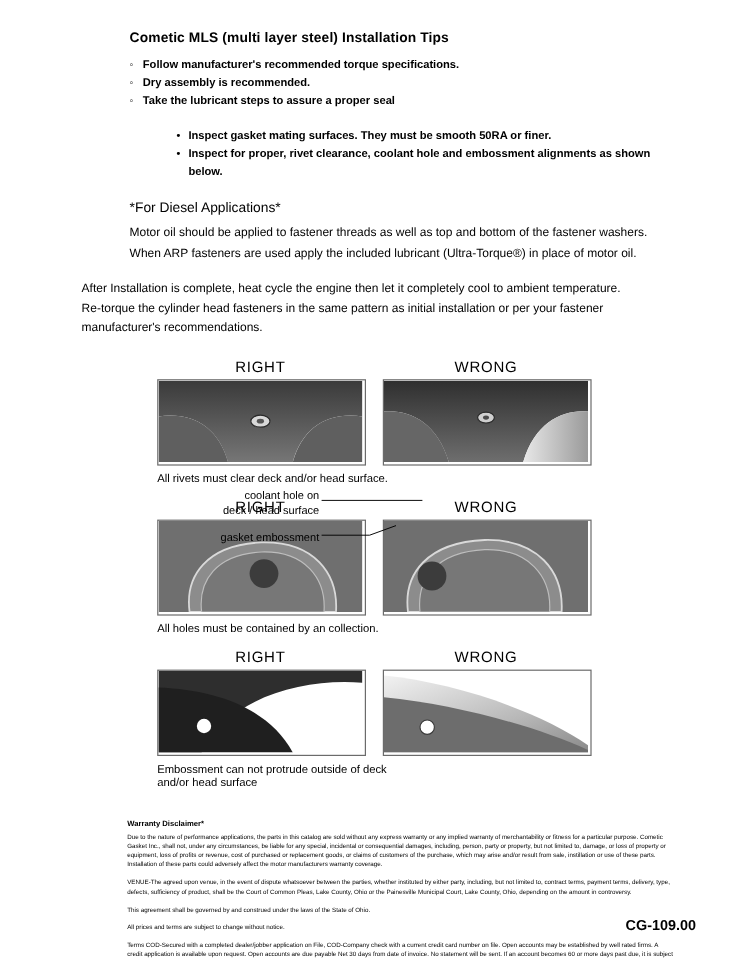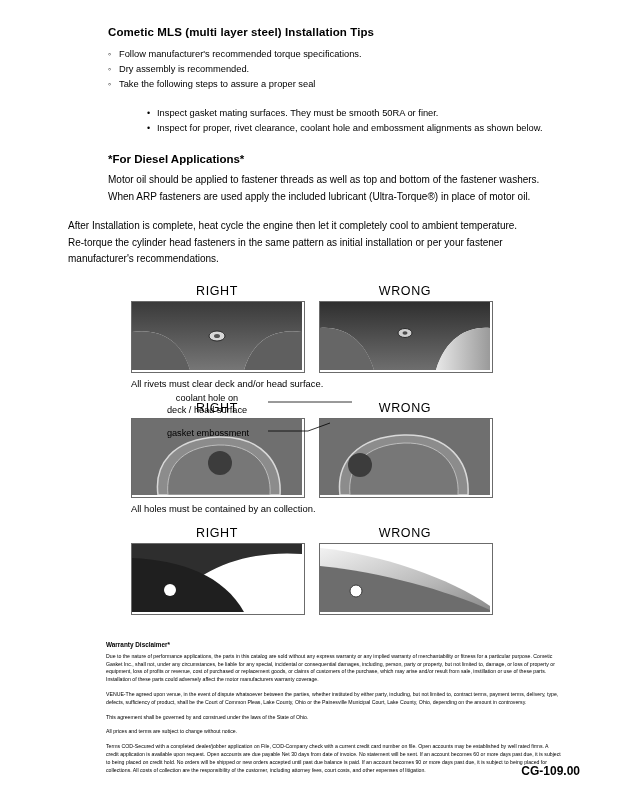--- a/index.html
+++ b/index.html
@@ -26,20 +26,21 @@
   h1.title {
     font-size: 11.5px;
     font-weight: bold;
     margin: 0 0 9px 68px;
     letter-spacing: 0.1px;
   }
   ul.bullets {
     list-style: none;
     margin: 0 0 0 68px;
     padding: 0;
+    font-weight: bold;
   }
   ul.bullets > li {
     font-size: 9.3px;
     line-height: 1.62;
     position: relative;
     padding-left: 11px;
   }
   ul.bullets > li::before {
     content: "\25E6";
     position: absolute;
@@ -60,21 +61,21 @@
   }
   ul.subbullets > li::before {
     content: "\2022";
     position: absolute;
     left: 0;
     top: 0;
     font-size: 9px;
   }
   h2.subhead {
     font-size: 11.5px;
-    font-weight: bold;
+    font-weight: normal;
     margin: 17px 0 7px 68px;
   }
   p.para {
     font-size: 10px;
     line-height: 1.65;
     margin: 0 0 0 68px;
     max-width: 450px;
   }
   p.para + p.para {
     margin-top: 13px;
@@ -136,21 +137,21 @@
     position: absolute;
     left: 0;
     top: 0;
     width: 618px;
     height: 100%;
     pointer-events: none;
   }
   .callout-text {
     position: absolute;
     font-size: 9.2px;
-    text-align: center;
+    text-align: right;
     line-height: 1.35;
   }
 
   
   .warranty {
     margin: 26px 0 0 66px;
     width: 455px;
   }
   .warranty h3 {
     font-size: 6.4px;
@@ -176,21 +177,21 @@
 <body>
 
 <div class="page">
 
   <h1 class="title">Cometic MLS (multi layer steel) Installation Tips</h1>
 
   <ul class="bullets">
     <li><span>Follow manufacturer's recommended torque specifications.</span></li>
     <li><span>Dry assembly is recommended.</span></li>
     <li>
-      <span>Take the following steps to assure a proper seal</span>
+      <span>Take the lubricant steps to assure a proper seal</span>
       <ul class="subbullets">
         <li><span>Inspect gasket mating surfaces.  They must be smooth 50RA or finer.</span></li>
         <li><span>Inspect for proper, rivet clearance, coolant hole and embossment alignments as shown below.</span></li>
       </ul>
     </li>
   </ul>
 
   <h2 class="subhead">*For Diesel Applications*</h2>
   <p class="para">Motor oil should be applied to fastener threads as well as top and bottom of the fastener washers. When ARP fasteners are used apply the included lubricant (Ultra-Torque®) in place of motor oil.</p>
   <p class="para">After Installation is complete, heat cycle the engine then let it completely cool to ambient temperature. Re-torque the cylinder head fasteners in the same pattern as initial installation or per your fastener manufacturer's recommendations.</p>
@@ -303,20 +304,26 @@
               </linearGradient>
             </defs>
             <rect x="0" y="0" width="170" height="68" fill="#ffffff"></rect>
             <path d="M0,4 C60,10 130,34 170,62 V68 H0 Z" fill="url(#g3)"></path>
             <path d="M0,22 C60,28 126,46 170,66 V68 H0 Z" fill="#6d6d6d"></path>
             <circle cx="36" cy="47" r="6" fill="#ffffff" stroke="#3a3a3a" stroke-width="1"></circle>
           </svg>
         </div>
       </div>
     </div>
+    <div class="caprow">
+      <div class="capinner wide">
+        <div class="figcaption">Embossment can not protrude outside of deck</div>
+        <div class="figcaption" style="margin-top:0;">and/or head surface</div>
+      </div>
+    </div>
 
     <div class="callouts">
       <div class="callout-text" style="left:108px; top:108px; width:118px;">
         <span>coolant hole on</span><br>
         <span>deck / head surface</span>
       </div>
       <div class="callout-text" style="left:110px; top:143px; width:116px;">gasket embossment</div>
       <svg style="position:absolute; left:0; top:0;" width="618" height="330">
         <line x1="228" y1="118" x2="312" y2="118" stroke="#000" stroke-width="0.8"></line>
         <line x1="228" y1="147" x2="268" y2="147" stroke="#000" stroke-width="0.8"></line>

